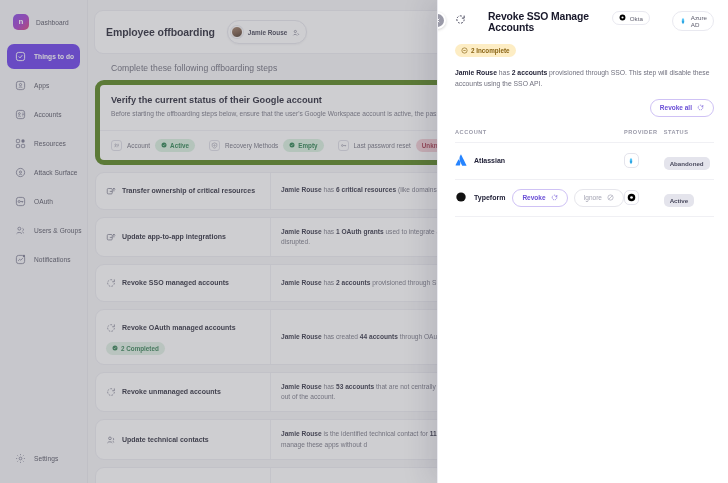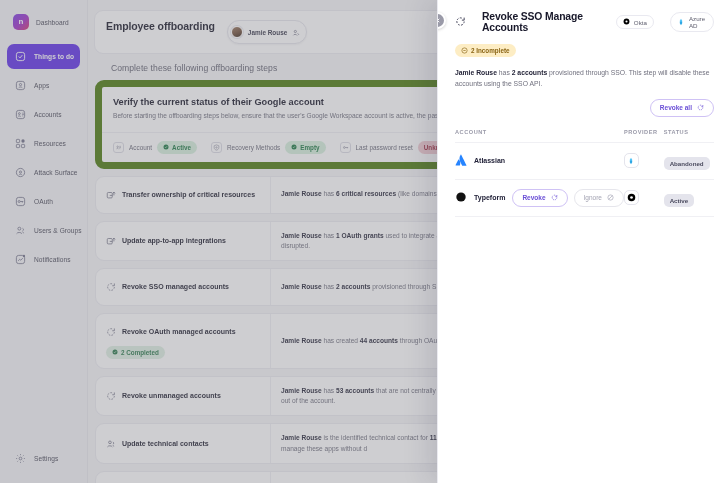--- a/index.html
+++ b/index.html
@@ -63,21 +63,21 @@
     flex: 1 1 auto; position: relative;
     padding: 10px 0 0 0;
     overflow: hidden;
   }
   .topcard {
     margin: 0 16px 0 6px;
     background: #ffffff;
     border: 1px solid #ececf1;
     border-radius: 9px;
     padding: 9px 11px;
-    display: flex; align-items: flex-start; gap: 12px;
+    display: flex; align-items: center; gap: 12px;
     width: 445px;
   }
   .topcard h1 { font-size: 10.5px; color: #1c1c2b; font-weight: bold; letter-spacing: -.1px; }
   .user-chip {
     display: inline-flex; align-items: center; gap: 5px;
     background: #ffffff; border: 1px solid #e6e6ec;
     border-radius: 14px; padding: 2px 6px 2px 3px;
     box-shadow: 0 1px 2px rgba(20,20,40,.05);
   }
   .avatar {
@@ -111,21 +111,21 @@
   }
   .step-left-row { display: flex; align-items: center; gap: 6px; }
   .step-left .t { font-size: 7px; font-weight: bold; color: #1e1e2e; line-height: 1.35; }
   .step-right { flex: 1 1 auto; padding: 9px 10px; display: flex; align-items: center; }
   .step-right p { font-size: 6.6px; color: #70707e; line-height: 1.55; }
   .step-right b, .step-left b { color: #2a2a3c; font-weight: bold; }
 
   
   .hero-card {
     margin: 0 0 7px 7px;
-    background: #ffffff; border: 7px solid #4d7c0f; border-radius: 9px;
+    background: #ffffff; border: 5px solid #4d7c0f; border-radius: 9px;
     width: 460px; padding: 0;
   }
   .hero-top { padding: 10px 11px 10px 11px; }
   .hero-top h2 { font-size: 9.2px; color: #19192a; font-weight: bold; margin-bottom: 4px; }
   .hero-top p { font-size: 6.6px; color: #70707e; line-height: 1.6; }
   .hero-bot {
     border-top: 1px solid #f0f0f4;
     padding: 8px 11px; display: flex; align-items: center; gap: 14px;
   }
   .fact { display: flex; align-items: center; gap: 5px; }
@@ -156,21 +156,21 @@
     overflow: hidden;
   }
   .close-btn {
     position: absolute; left: -9px; top: 12px;
     width: 17px; height: 17px; border-radius: 50%;
     background: #9a9aa8; color: #fff;
     display: flex; align-items: center; justify-content: center;
     z-index: 70; border: 2px solid #ffffff;
     box-shadow: 0 1px 3px rgba(0,0,0,.18);
   }
-  .panel-title-row { display: flex; align-items: center; gap: 16px; }
+  .panel-title-row { display: flex; align-items: flex-start; gap: 22px; }
   .panel-title { font-size: 10.4px; font-weight: bold; color: #18182a; letter-spacing: -.15px; }
   .prov-chip {
     display: inline-flex; align-items: center; gap: 4px;
     border: 1px solid #e9e9f0; border-radius: 11px;
     padding: 2px 6px; font-size: 6.2px; color: #5c5c6c;
     background: #fff;
   }
   .panel-badge-row { margin-top: 7px; }
   .panel-desc { margin-top: 10px; font-size: 6.8px; color: #70707e; line-height: 1.6; }
   .panel-desc b { color: #26263a; font-weight: bold; }

